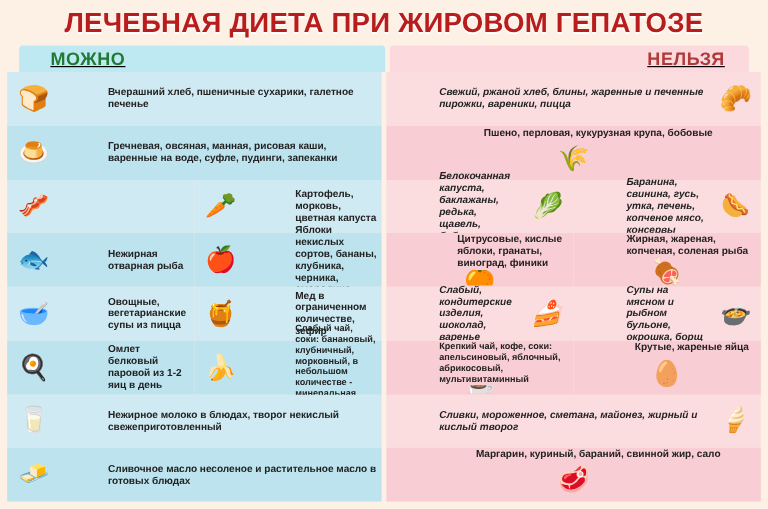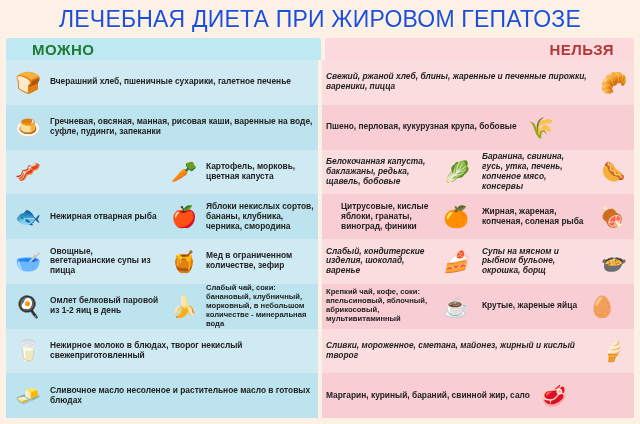--- a/index.html
+++ b/index.html
@@ -16,33 +16,34 @@
     background: linear-gradient(180deg,#fdf1e6 0%, #fdf1e6 100%);
   }
   
   .title-bar {
     height: 38px;
     display: flex; align-items: center; justify-content: center;
     background: #fdf1e6;
   }
   .title {
     font-size: 23px;
-    font-weight: normal;
+    font-weight: bold;
     letter-spacing: 0.2px;
-    color: #1d4ed8;
+    color: #b91c1c;
     text-transform: uppercase;
     white-space: nowrap;
     text-shadow: 0 1px 0 #ffffff;
   }
   
   .head-row {
     display: flex;
     height: 22px;
-    padding: 0 6px;
+    padding: 0 16px;
     gap: 4px;
+    text-decoration: underline;
   }
   .head-left, .head-right {
     flex: 1;
     display: flex;
     align-items: center;
     font-size: 15px;
     font-weight: bold;
     text-transform: uppercase;
     letter-spacing: .5px;
   }
@@ -86,40 +87,41 @@
     flex: 1;
     min-width: 0;
     padding: 1px 0;
   }
   .sub.half { flex: 1 1 50%; }
   .sub.full { flex: 1 1 100%; }
 
   .cellbg-b1 { background: #cfeaf2; }
   .cellbg-b2 { background: #bde3ef; }
   .cellbg-r1 { background: #fbdde0; font-style: italic; }
-  .cellbg-r2 { background: #f8cdd3; }
+  .cellbg-r2 { background: #f8cdd3; flex-direction: column; }
 
   .icon {
     width: 38px;
     min-width: 38px;
     height: 34px;
     margin: 0 3px;
     display: flex;
     align-items: center;
     justify-content: center;
     font-size: 21px;
     line-height: 1;
     overflow: hidden;
   }
   .txt {
     font-size: 8.4px;
     line-height: 1.18;
     color: #222;
     padding-right: 3px;
     font-weight: bold;
+    margin-left: 40px;
   }
   .txt.small { font-size: 7.6px; }
 </style>
 </head>
 <body>
 
 <div id="page">
 
   <div class="title-bar">
     <div class="title">Лечебная диета при жировом гепатозе</div>

